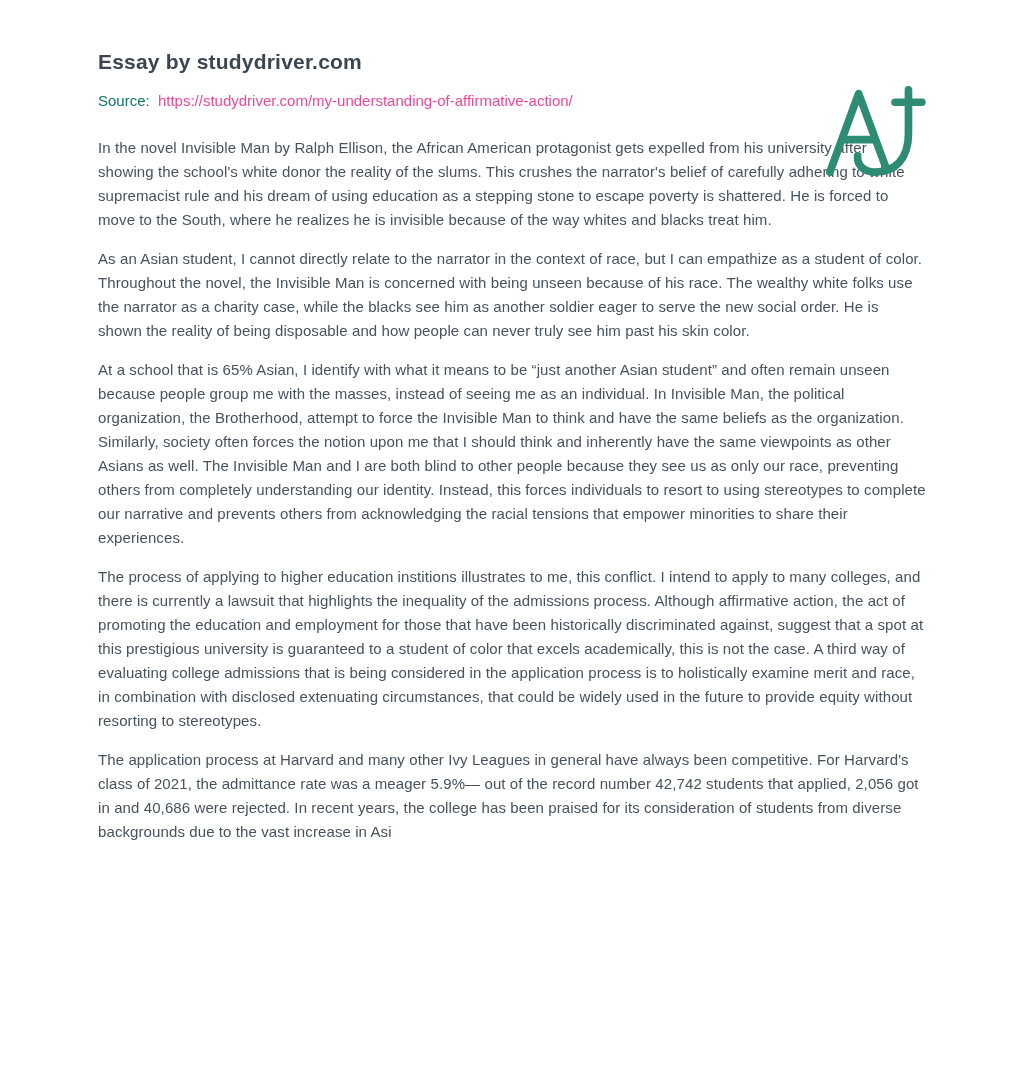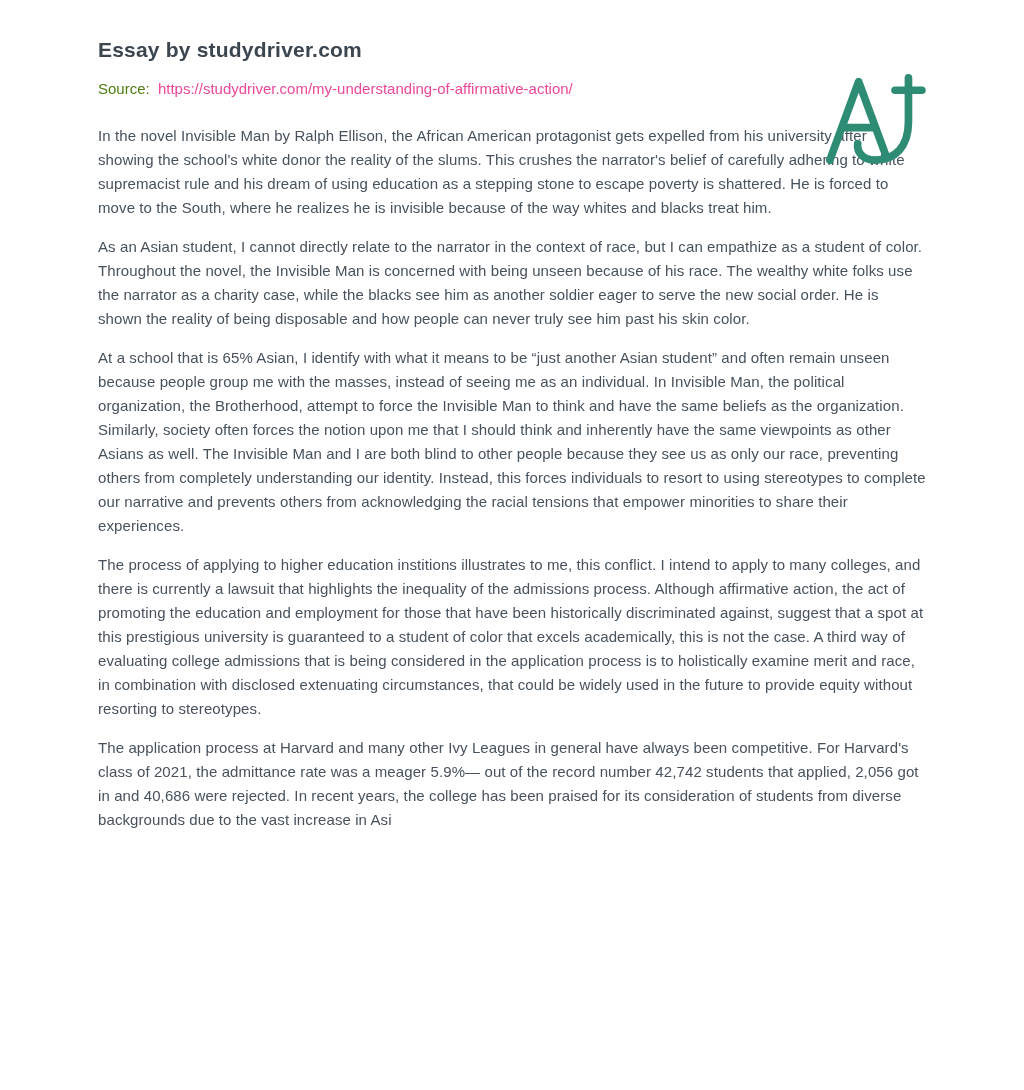--- a/index.html
+++ b/index.html
@@ -16,34 +16,35 @@
   }
   .page {
     position: relative;
     padding: 0 98px;
     box-sizing: border-box;
     width: 1024px;
   }
   header {
     position: relative;
     padding-top: 38px;
+    margin-top: 12px;
   }
   .byline {
     font-size: 21px;
     font-weight: 700;
     color: #3c4650;
     letter-spacing: 0.2px;
   }
   .source-line {
     margin-top: 18px;
     font-size: 15px;
     color: #4a5561;
   }
   .source-label {
-    color: #4d7c0f;
+    color: #0f766e;
   }
   .source-link {
     color: #ec4899;
     text-decoration: none;
     margin-left: 4px;
   }
   .logo {
     position: absolute;
     top: 72px;
     right: 0;

